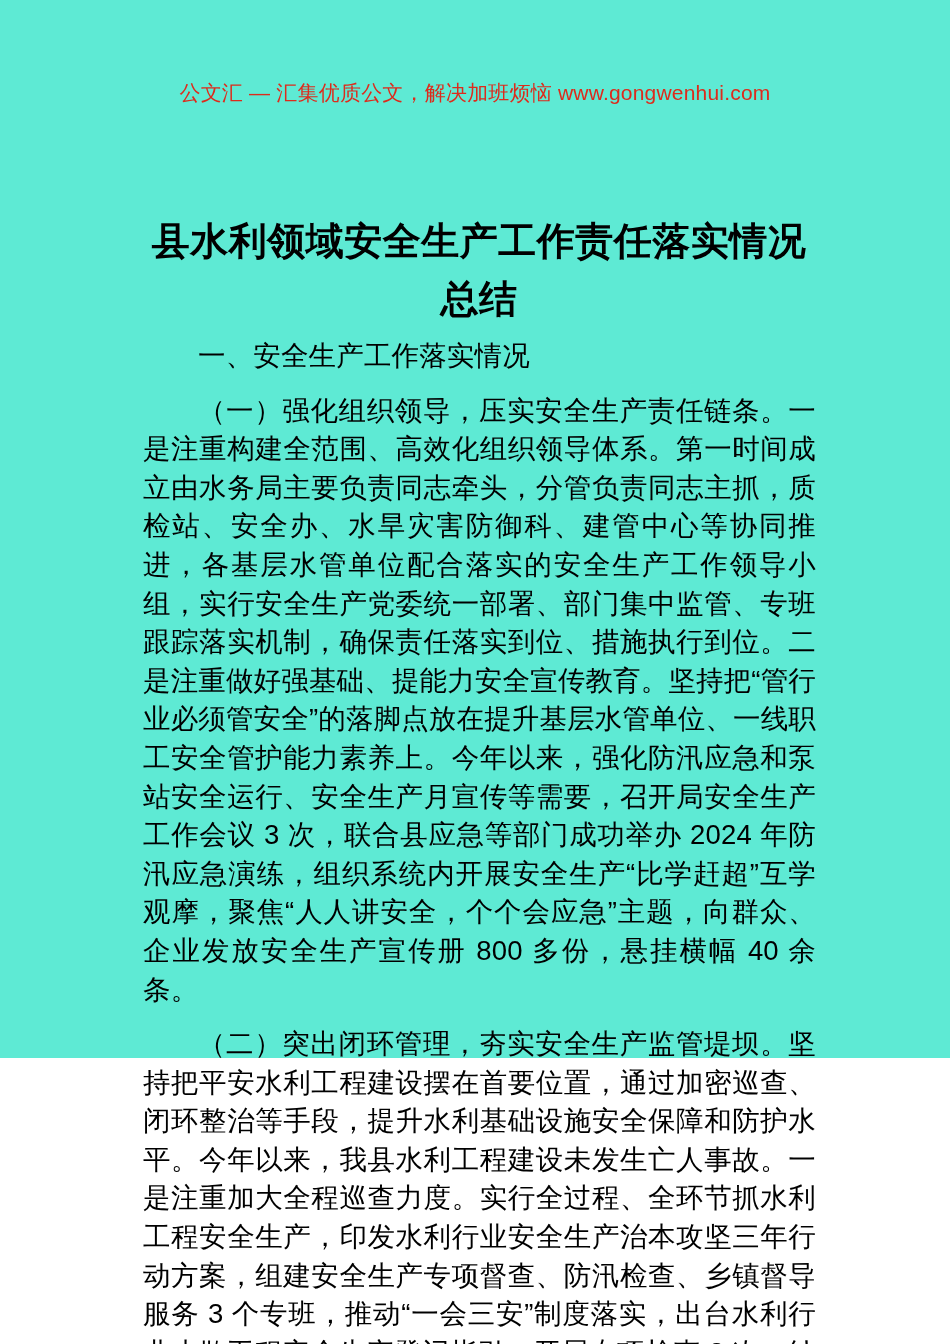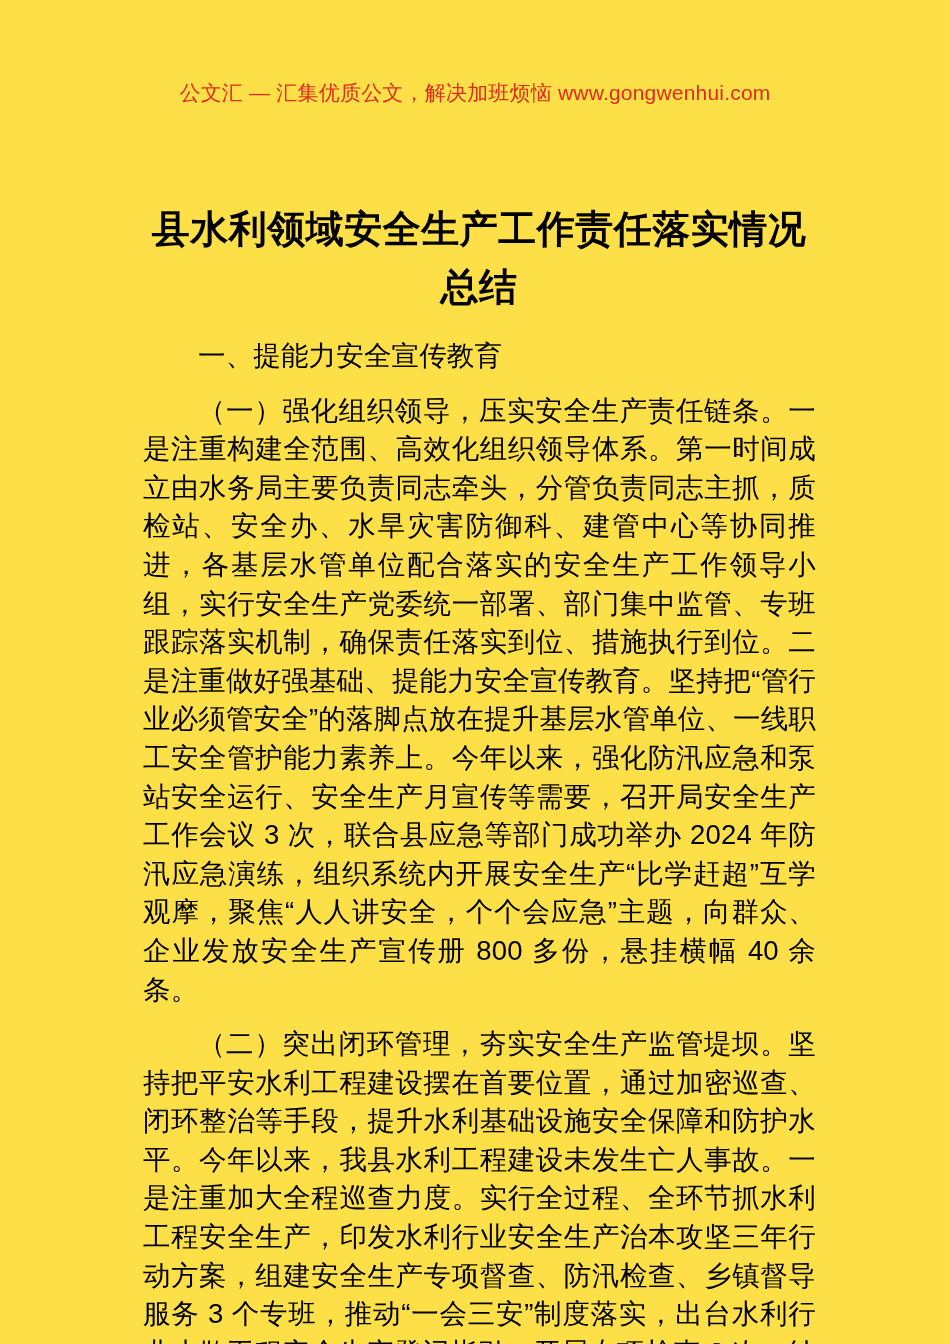--- a/index.html
+++ b/index.html
@@ -10,22 +10,22 @@
     width: 950px;
     height: 1344px;
     background: #ffffff;
     font-family: "Liberation Sans", "DejaVu Sans", sans-serif;
     overflow: hidden;
   }
 
   .page {
     position: relative;
     width: 950px;
-    height: 1344px;
-    background: #fde047;
+    height: 1058px;
+    background: #5eead4;
     box-sizing: border-box;
   }
 
   
   .watermark {
     position: absolute;
     top: 78px;
     left: 0;
     width: 950px;
     text-align: center;
@@ -33,21 +33,21 @@
     font-size: 21px;
     line-height: 30px;
     font-family: "Liberation Sans", "DejaVu Sans", sans-serif;
     letter-spacing: 0.2px;
     white-space: nowrap;
   }
 
   
   .doc-title {
     position: absolute;
-    top: 175px;
+    top: 187px;
     left: 143px;
     width: 672px;
     text-align: center;
     font-size: 38px;
     line-height: 58px;
     font-weight: bold;
     color: #000000;
     letter-spacing: 0.5px;
     font-family: "Liberation Sans", "DejaVu Sans", sans-serif;
   }
@@ -83,18 +83,18 @@
 
 <div class="page">
 
   <div class="watermark">
     <span>公文汇 — 汇集优质公文，解决加班烦恼 www.gongwenhui.com</span>
   </div>
 
   <h1 class="doc-title">县水利领域安全生产工作责任落实情况总结</h1>
 
   <div class="body-area">
-    <p class="para indent">一、提能力安全宣传教育</p>
+    <p class="para indent">一、安全生产工作落实情况</p>
     <p class="para indent">（一）强化组织领导，压实安全生产责任链条。一是注重构建全范围、高效化组织领导体系。第一时间成立由水务局主要负责同志牵头，分管负责同志主抓，质检站、安全办、水旱灾害防御科、建管中心等协同推进，各基层水管单位配合落实的安全生产工作领导小组，实行安全生产党委统一部署、部门集中监管、专班跟踪落实机制，确保责任落实到位、措施执行到位。二是注重做好强基础、提能力安全宣传教育。坚持把“管行业必须管安全”的落脚点放在提升基层水管单位、一线职工安全管护能力素养上。今年以来，强化防汛应急和泵站安全运行、安全生产月宣传等需要，召开局安全生产工作会议 3 次，联合县应急等部门成功举办 2024 年防汛应急演练，组织系统内开展安全生产“比学赶超”互学观摩，聚焦“人人讲安全，个个会应急”主题，向群众、企业发放安全生产宣传册 800 多份，悬挂横幅 40 余条。</p>
     <p class="para indent">（二）突出闭环管理，夯实安全生产监管堤坝。坚持把平安水利工程建设摆在首要位置，通过加密巡查、闭环整治等手段，提升水利基础设施安全保障和防护水平。今年以来，我县水利工程建设未发生亡人事故。一是注重加大全程巡查力度。实行全过程、全环节抓水利工程安全生产，印发水利行业安全生产治本攻坚三年行动方案，组建安全生产专项督查、防汛检查、乡镇督导服务 3 个专班，推动“一会三安”制度落实，出台水利行业小散工程安全生产登记指引，开展专项检查 3 次，纳管 8 项小散工程零星作</p>
   </div>
 
 </div>
 
 </body></html>

